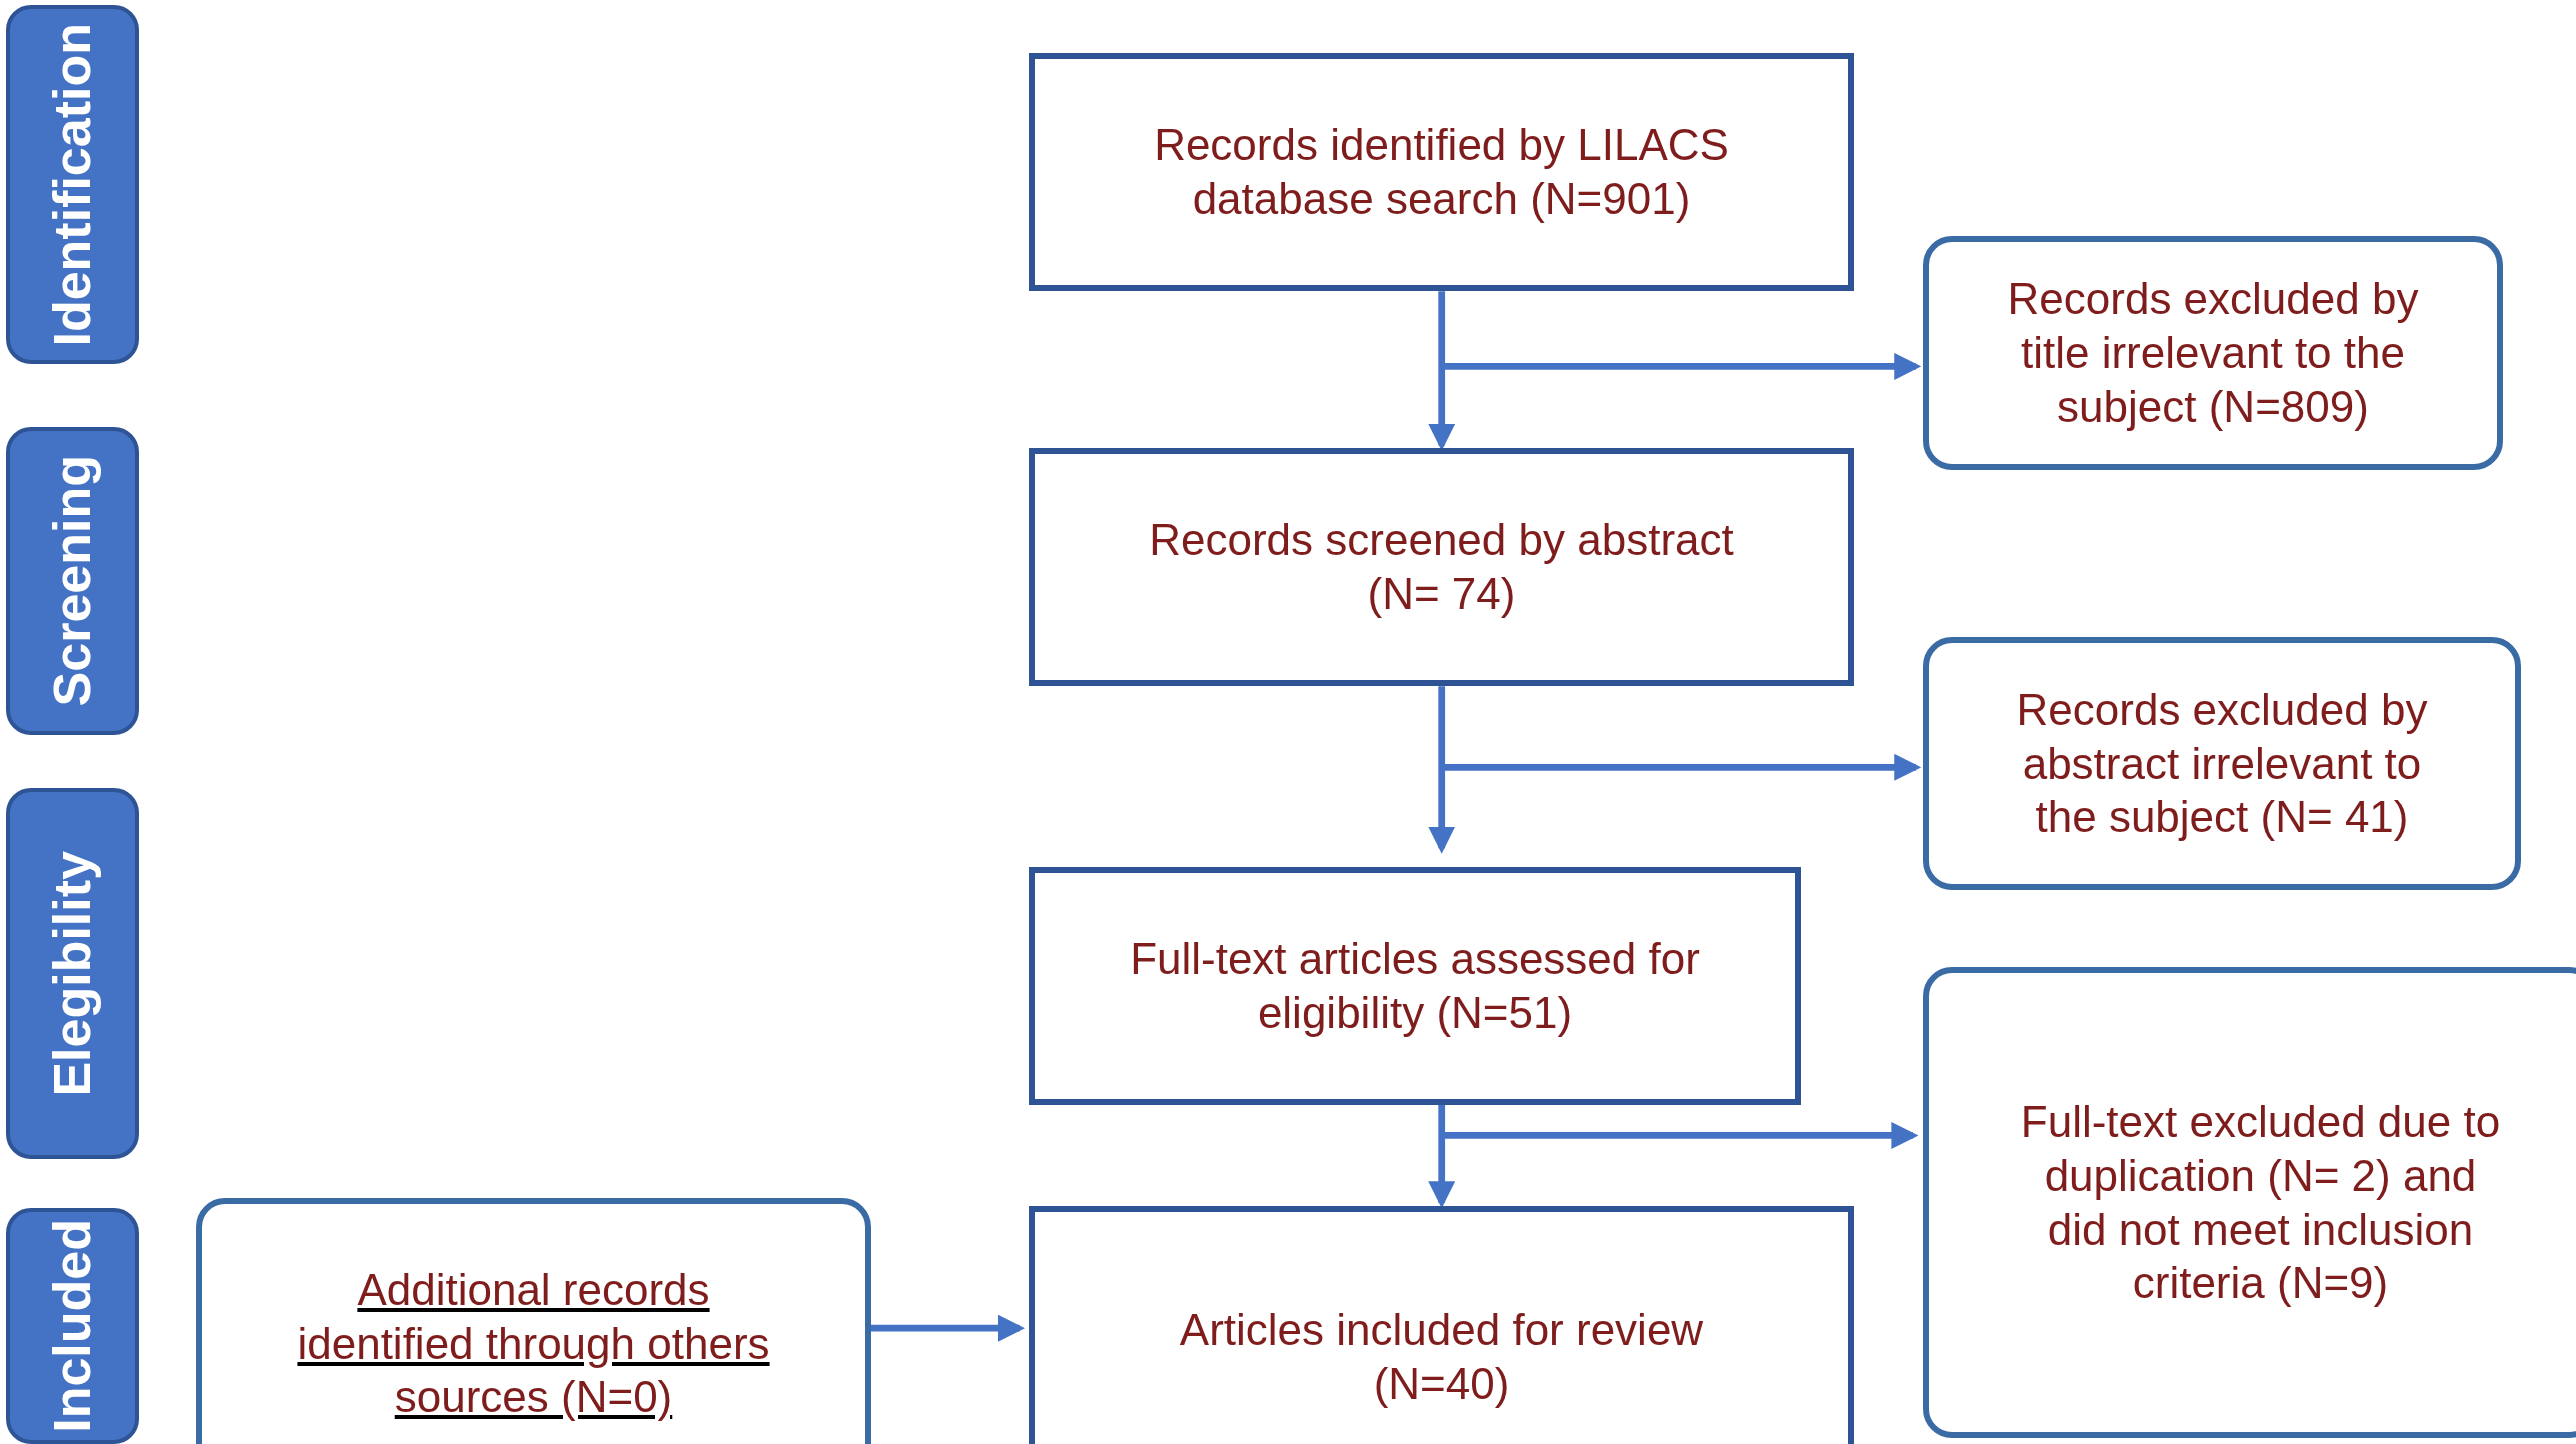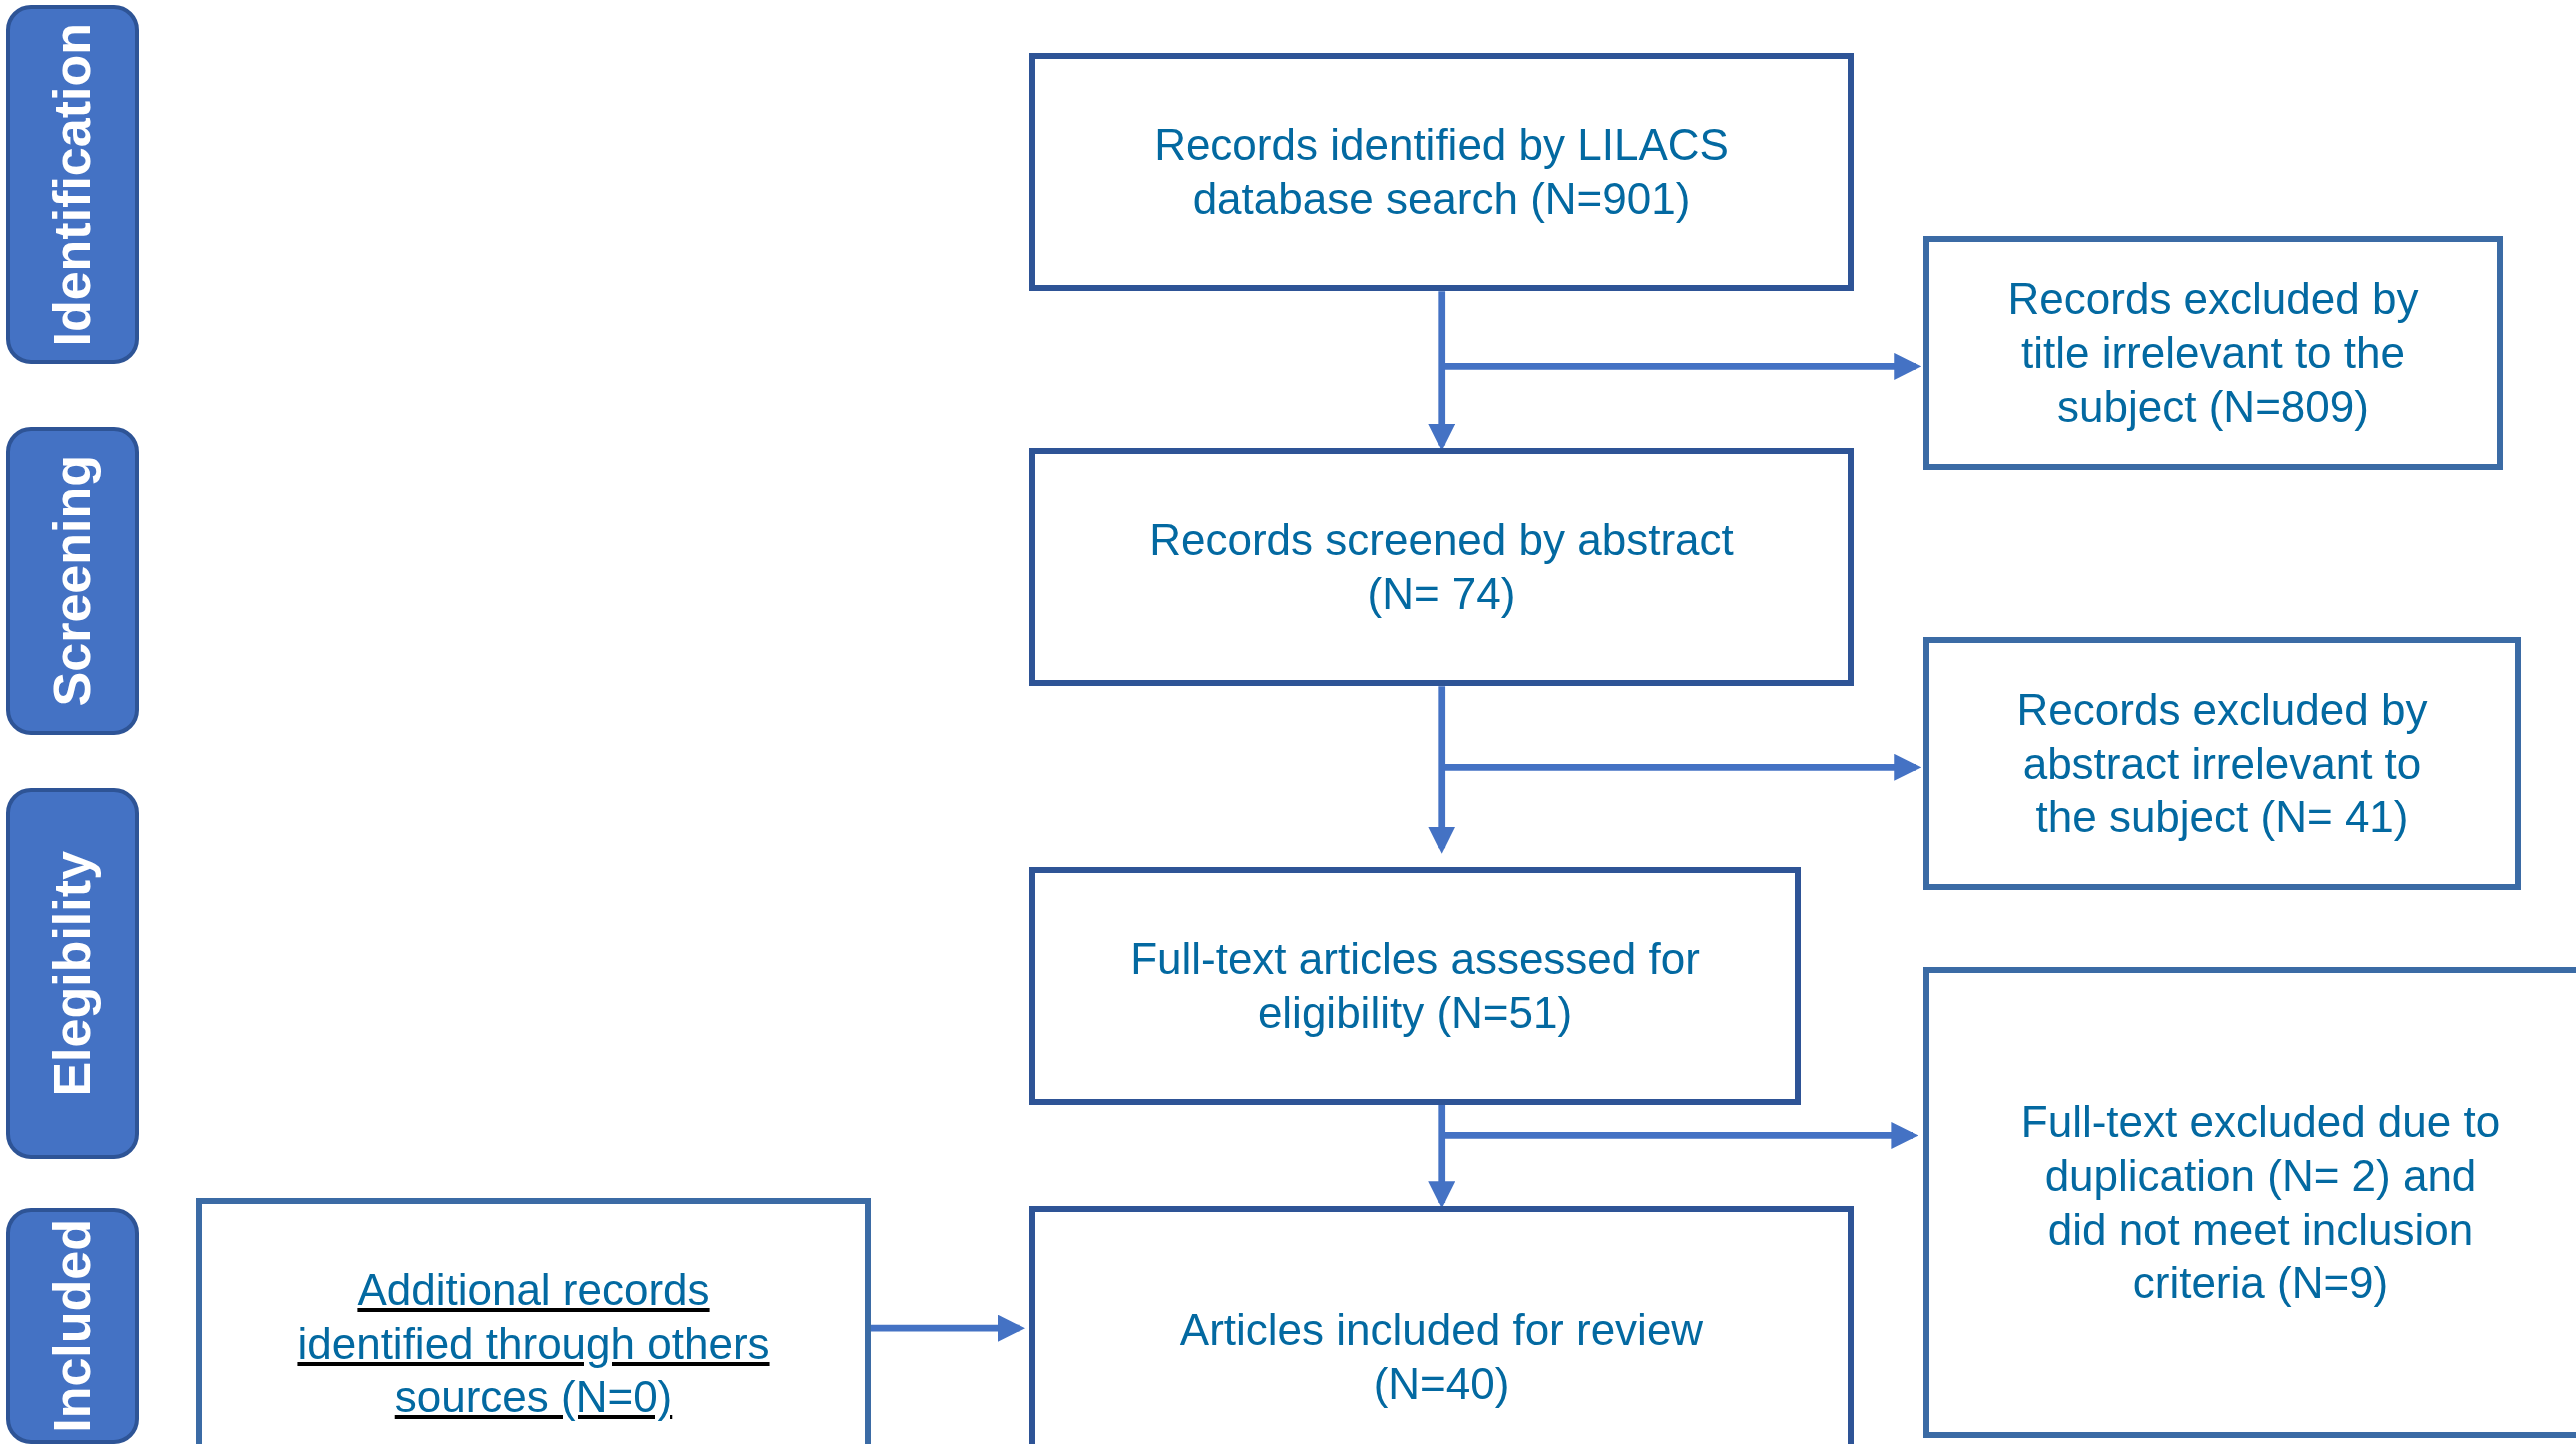--- a/index.html
+++ b/index.html
@@ -46,28 +46,29 @@
     background: #ffffff;
     border: 6.7px solid #2E5496;
     box-sizing: border-box;
     display: flex;
     align-items: center;
     justify-content: center;
     text-align: center;
     padding: 5.8px 15.4px;
   }
   .flow-box .box-text {
-    color: #0369a1;
+    color: #7f1d1d;
     font-size: 44px;
     line-height: 1.22;
     white-space: pre-line;
     font-weight: normal;
   }
   .flow-box.side-box {
     border-color: #3B6BA5;
+    border-radius: 29px;
   }
 
   
   #connectors {
     position: absolute;
     left: 0;
     top: 0;
     width: 2576px;
     height: 1445px;
     pointer-events: none;

